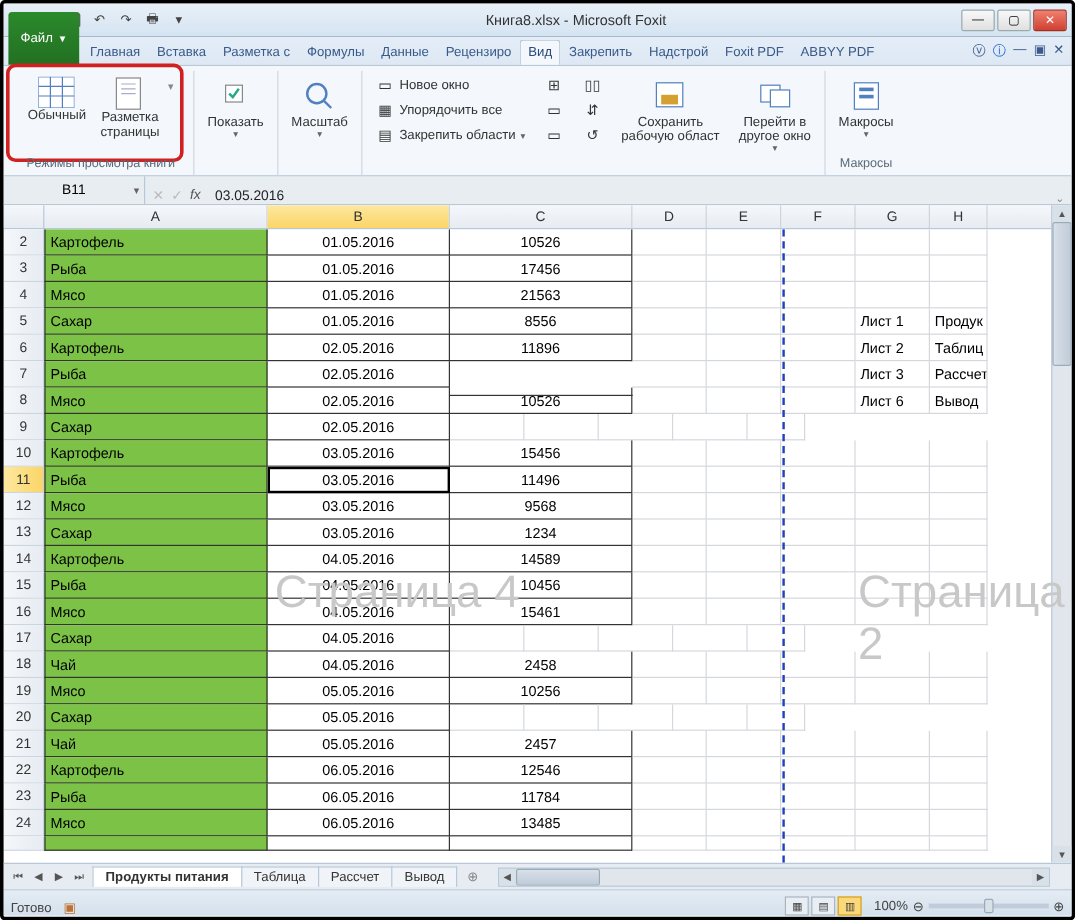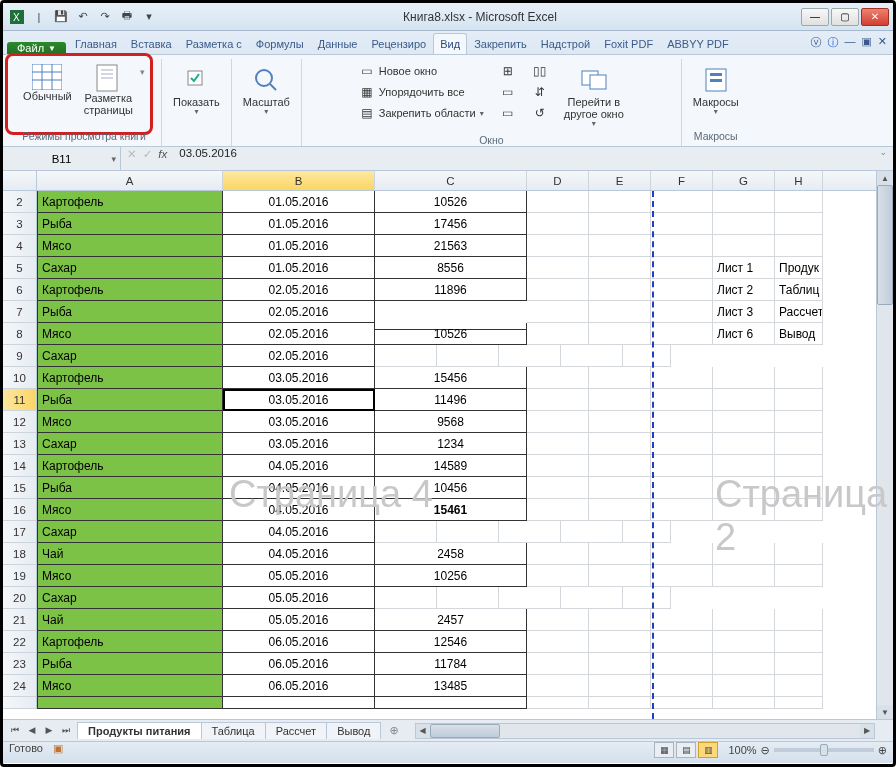--- a/index.html
+++ b/index.html
@@ -7,38 +7,38 @@
 
 .titlebar { height: 28px; background: linear-gradient(#e8f0f8, #d5e4f2); display: flex; align-items: center; padding: 0 4px; border-bottom: 1px solid #a6b8cc; }
 .titlebar .icon-area { display: flex; gap: 2px; align-items: center; }
 .titlebar .qa-btn { width: 20px; height: 20px; display: flex; align-items: center; justify-content: center; font-size: 11px; color: #444; border-radius: 2px; }
 .titlebar .title { flex: 1; text-align: center; font-size: 12px; color: #333; }
 .titlebar .win-controls { display: flex; gap: 2px; }
 .titlebar .win-btn { width: 28px; height: 18px; border: 1px solid #9aa; border-radius: 2px; display: flex; align-items: center; justify-content: center; font-size: 10px; background: linear-gradient(#f8f8f8,#e0e0e0); }
 .titlebar .win-btn.close { background: linear-gradient(#f08070,#d14030); color: #fff; border-color: #a03020; }
 
 .ribbon-tabs { height: 24px; background: linear-gradient(#e4edf7,#dde8f4); display: flex; align-items: flex-end; padding-left: 4px; border-bottom: 1px solid #b8c8d8; font-size: 11px; }
-.ribbon-tabs .file-tab { background: linear-gradient(#2b8a2b,#227022); color: #fff; padding: 0 10px; border-radius: 3px 3px 0 0; margin-right: 2px; display:flex; align-items:center; gap:4px;}
+.ribbon-tabs .file-tab { background: linear-gradient(#2b8a2b,#227022); color: #fff; padding: 16px 10px; border-radius: 3px 3px 0 0; margin-right: 2px; display:flex; align-items:center; gap:4px;}
 .ribbon-tabs .tab { padding: 4px 6px; color: #3a5a8a; border: 1px solid transparent; border-bottom: none; cursor: default; }
 .ribbon-tabs .tab.active { background: #f4f7fb; border-color: #b8c8d8; border-radius: 3px 3px 0 0; color: #2a4a7a; }
 .ribbon-tabs .right-icons { margin-left: auto; display: flex; gap: 6px; padding: 4px 6px; color: #3a5a8a; }
 
 .ribbon-body { height: 92px; background: #f4f7fb; border-bottom: 1px solid #b8c8d8; display: flex; padding: 4px 4px 0 4px; position: relative; }
 .ribbon-group { border-right: 1px solid #cfd8e0; padding: 2px 6px 0 6px; display: flex; flex-direction: column; align-items: center; position: relative; }
 .ribbon-group .label { font-size: 10.5px; color: #5a6a7a; text-align: center; padding: 2px 0 4px 0; margin-top: auto; width: 100%; }
 .ribbon-group .row { display: flex; gap: 2px; }
 .big-btn { display: flex; flex-direction: column; align-items: center; padding: 2px 4px; font-size: 11px; color: #333; min-width: 44px; border: 1px solid transparent; border-radius: 3px; }
 .big-btn .img { width: 32px; height: 32px; display: flex; align-items: center; justify-content: center; font-size: 24px; }
 .big-btn span { text-align: center; line-height: 1.1; }
 .small-btn { display: flex; align-items: center; gap: 4px; font-size: 11px; color: #333; padding: 1px 4px; border: 1px solid transparent; border-radius: 2px; white-space: nowrap; }
 .small-btn .img { width: 16px; height: 16px; display: inline-flex; align-items: center; justify-content: center; font-size: 12px; }
 
 .highlight-box { position: absolute; border: 3px solid #d02020; border-radius: 8px; pointer-events: none; }
 
-.namebox-bar { height: 24px; background: #e8edf2; border-bottom: 1px solid #b8c8d8; display: flex; align-items: flex-start; font-size: 11.5px; }
+.namebox-bar { height: 24px; background: #e8edf2; border-bottom: 1px solid #b8c8d8; display: flex; align-items: flex-end; font-size: 11.5px; }
 .namebox { width: 118px; border-right: 1px solid #b8c8d8; padding: 0 6px; height: 100%; display: flex; align-items: center; justify-content: center; position:relative;}
 .namebox .dd { position:absolute; right:4px; color:#666; font-size:9px;}
 .fx-area { display: flex; align-items: center; gap: 6px; padding: 0 6px; color: #888; }
 .fx-area .fx { font-style: italic; color: #555; }
 .formula-input { flex: 1; padding: 0 6px; color: #222; }
 
 .grid-wrap { position: relative; height: 548px; overflow: hidden; }
 .col-headers { display: flex; height: 20px; background: linear-gradient(#f5f7fa,#e6ecf2); border-bottom: 1px solid #b8c8d8; font-size: 11.5px; color: #333; }
 .row-header-spacer { width: 34px; border-right: 1px solid #b8c8d8; background: linear-gradient(#f5f7fa,#e6ecf2); }
 .col-h { border-right: 1px solid #ccd4dc; display: flex; align-items: center; justify-content: center; }
@@ -64,21 +64,21 @@
 .sheet-tab { padding: 2px 10px; background: #f0f4f8; border: 1px solid #b8c8d8; border-bottom: none; margin-left: -1px; color: #333; }
 .sheet-tab.active { background: #fff; font-weight: bold; }
 .hscroll { flex: 1; margin: 0 18px 0 8px; height: 16px; background: #e0e6ec; border: 1px solid #b8c8d8; position: relative; }
 .hscroll .thumb { position: absolute; left: 14px; width: 70px; top: 0; bottom: 0; background: linear-gradient(#d8e0e8,#c0ccda); border: 1px solid #9ab; border-radius: 2px; }
 .hscroll .arr { position: absolute; width: 14px; top: 0; bottom: 0; background: #d8e0e8; display: flex; align-items: center; justify-content: center; font-size: 8px; color: #555; }
 
 .vscroll { position: absolute; right: 0; top: 0; bottom: 0; width: 17px; background: #e0e6ec; border-left: 1px solid #b8c8d8; }
 .vscroll .arr { height: 14px; background: #d8e0e8; display: flex; align-items: center; justify-content: center; font-size: 8px; color: #555; }
 .vscroll .thumb { position: absolute; left: 0; right: 0; top: 14px; height: 120px; background: linear-gradient(to right,#d8e0e8,#c0ccda); border: 1px solid #9ab; border-radius: 2px; }
 
-.statusbar { height: 22px; background: linear-gradient(#e4ecf4,#d4e0ec); border-top: 1px solid #b8c8d8; display: flex; align-items: flex-start; font-size: 11px; padding: 0 6px; color: #444; }
+.statusbar { height: 22px; background: linear-gradient(#e4ecf4,#d4e0ec); border-top: 1px solid #b8c8d8; display: flex; align-items: flex-end; font-size: 11px; padding: 0 6px; color: #444; }
 .statusbar .views { margin-left: auto; display: flex; gap: 2px; align-items: center; }
 .statusbar .vbtn { width: 20px; height: 16px; border: 1px solid #a8b4c0; background: #e8eef4; display: flex; align-items: center; justify-content: center; font-size: 9px; }
 .statusbar .vbtn.on { background: #fbd878; border-color: #d0a030; }
 .statusbar .zoom { display: flex; align-items: center; gap: 4px; margin-left: 8px; }
 .statusbar .zslider { width: 100px; height: 4px; background: #c0ccda; position: relative; }
 .statusbar .zslider .zt { position: absolute; width: 8px; height: 12px; background: #d8e0e8; border: 1px solid #9ab; top: -4px; left: 46px; border-radius: 2px;}
 
 svg { display: block; }
 </style>
 </head>
@@ -92,21 +92,21 @@
           <text x="3" y="11" font-size="10" fill="#fff">X</text>
         </svg>
       </div>
     <div class="qa-btn">|</div>
     <div class="qa-btn">💾</div>
     <div class="qa-btn">↶</div>
     <div class="qa-btn">↷</div>
     <div class="qa-btn">🖶</div>
     <div class="qa-btn">▾</div>
   </div>
-  <div class="title">Книга8.xlsx - Microsoft Excel</div>
+  <div class="title">Книга8.xlsx - Microsoft Foxit</div>
   <div class="win-controls">
     <div class="win-btn">—</div>
     <div class="win-btn">▢</div>
     <div class="win-btn close">✕</div>
   </div>
 </div>
 
 <div class="ribbon-tabs">
   <div class="file-tab">
       <span>Файл</span>
@@ -231,30 +231,39 @@
         <div class="small-btn">
             <span class="img">⇵</span>
           </div>
         <div class="small-btn">
             <span class="img">↺</span>
           </div>
       </div>
       <div class="big-btn">
         <div class="img">
             <svg width="28" height="26">
+              <rect x="2" y="2" width="22" height="20" fill="#fff" stroke="#5080c0"></rect>
+              <rect x="6" y="12" width="14" height="8" fill="#d4a030"></rect>
+            </svg>
+          </div>
+        <span style="white-space:pre-line">Сохранить
+рабочую област</span>
+      </div>
+      <div class="big-btn">
+        <div class="img">
+            <svg width="28" height="26">
               <rect x="2" y="4" width="16" height="14" fill="#fff" stroke="#5080c0"></rect>
               <rect x="10" y="8" width="16" height="14" fill="#fff" stroke="#5080c0"></rect>
             </svg>
           </div>
         <span style="white-space:pre-line">Перейти в
 другое окно</span>
           <span style="font-size:8px;color:#666">▾</span>
       </div>
     </div>
-    <div class="label">Окно</div>
   </div>
 
   <div class="ribbon-group" style="border-right:none">
     <div class="big-btn">
       <div class="img">
           <svg width="28" height="26">
             <rect x="4" y="2" width="20" height="22" fill="#fff" stroke="#5080c0"></rect>
             <rect x="8" y="6" width="12" height="3" fill="#5080c0"></rect>
             <rect x="8" y="12" width="12" height="3" fill="#5080c0"></rect>
           </svg>
@@ -448,21 +457,21 @@
         <div class="cell" style="width: 62px;"></div>
         <div class="cell" style="width: 62px;"></div>
         <div class="cell" style="width: 62px;"></div>
         <div class="cell" style="width: 62px;"></div>
         <div class="cell" style="width: 48px;"></div>
       </div>
       <div class="row">
         <div class="row-h">16</div>
         <div class="cell green border border-l" style="width: 186px;">Мясо</div>
         <div class="cell border center" style="width: 152px;">04.05.2016</div>
-        <div class="cell border center" style="width: 152px; font-weight: bold;">15461</div>
+        <div class="cell border center" style="width: 152px;">15461</div>
         <div class="cell" style="width: 62px;"></div>
         <div class="cell" style="width: 62px;"></div>
         <div class="cell" style="width: 62px;"></div>
         <div class="cell" style="width: 62px;"></div>
         <div class="cell" style="width: 48px;"></div>
       </div>
       <div class="row">
         <div class="row-h">17</div>
         <div class="cell green border border-l" style="width: 186px;">Сахар</div>
         <div class="cell border center" style="width: 152px;">04.05.2016</div>

